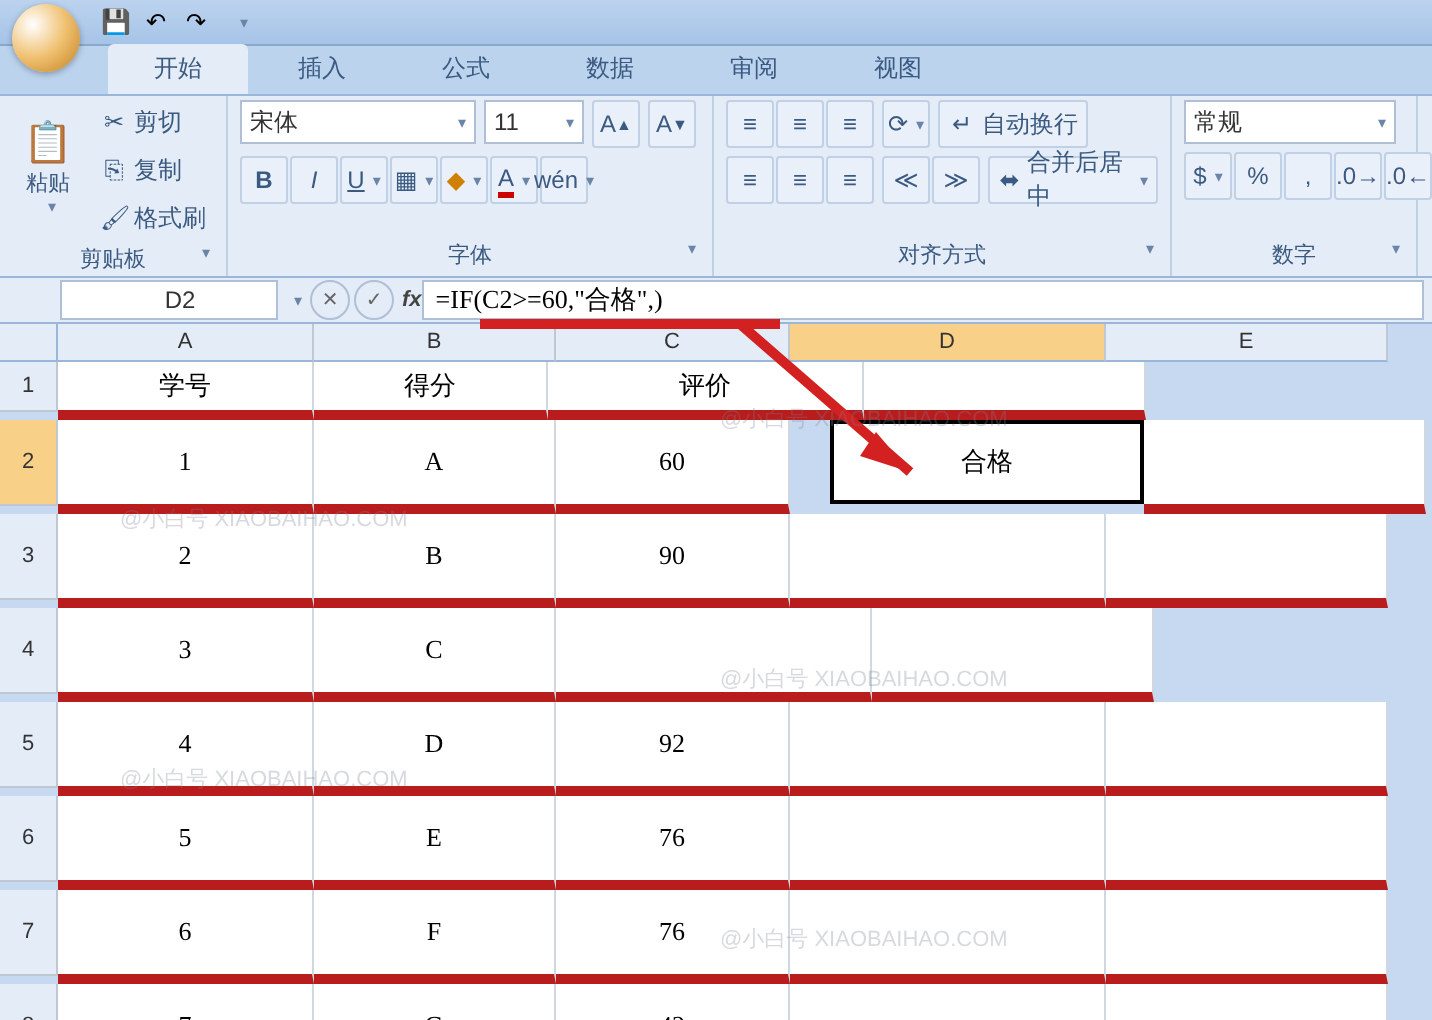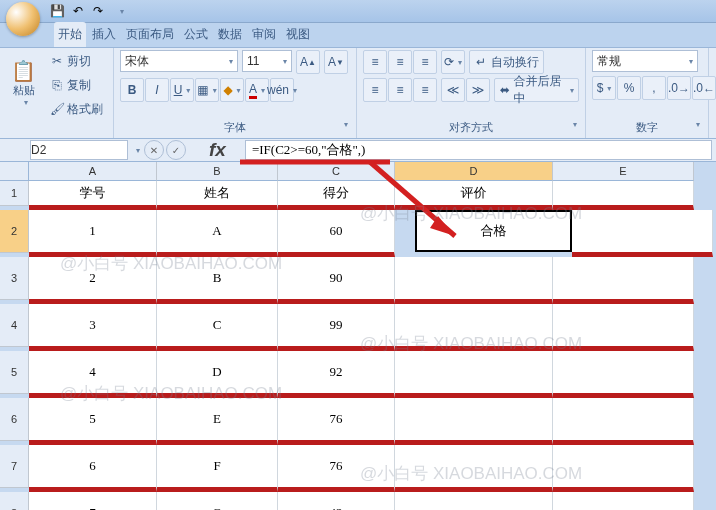--- a/index.html
+++ b/index.html
@@ -1,73 +1,72 @@
 <!DOCTYPE html>
 <html><head>
 <meta charset="utf-8">
 <style>
 body { margin:0; font-family:"Microsoft YaHei",SimSun,sans-serif; font-size:12px; background:#c6d9f0; width:716px; }
 .titlebar { height:22px; background:linear-gradient(#bcd3ee,#a6c4e8); display:flex; align-items:center; border-bottom:1px solid #8aa8cc; }
 .orb { width:34px; height:34px; border-radius:50%; background:radial-gradient(circle at 30% 30%,#fff,#f0c070,#c08020); margin:2px 4px -14px 6px; box-shadow:0 1px 3px rgba(0,0,0,0.3); position:relative; z-index:10; }
 .qat { display:flex; gap:4px; margin-left:6px; }
 .qat span { width:16px; height:16px; display:flex; align-items:center; justify-content:center; }
 .tabs { height:24px; background:#bcd3ee; display:flex; align-items:flex-end; padding-left:54px; gap:2px; border-bottom:1px solid #9ab6d8; }
-.tab { padding:4px 4px; font-size:12px; color:#3b5a82; cursor:pointer; border-radius:3px 3px 0 0; }
+.tab { padding:4px 23px; font-size:12px; color:#3b5a82; cursor:pointer; border-radius:3px 3px 0 0; }
 .tab.active { background:#e4ecf7; color:#3b5a82; }
 .ribbon { height:90px; background:#e4ecf7; display:flex; border-bottom:1px solid #9ab6d8; }
 .group { border-right:1px solid #c0d0e5; padding:2px 6px; display:flex; flex-direction:column; justify-content:space-between; }
 .group-body { flex:1; display:flex; align-items:flex-start; gap:4px; }
 .group-label { text-align:center; font-size:11px; color:#3b5a82; padding:2px 0 1px; position:relative; }
 .group-label::after { content:"▾"; position:absolute; right:2px; font-size:8px; color:#6a85a8; }
 .bigbtn { display:flex; flex-direction:column; align-items:center; justify-content:center; width:36px; height:66px; color:#3b5a82; font-size:11px; }
 .bigbtn .ico { font-size:20px; }
 .vstack { display:flex; flex-direction:column; gap:2px; }
 .smbtn { display:flex; align-items:center; gap:3px; padding:1px 4px; color:#3b5a82; height:20px; }
 .smbtn .ico { width:14px; text-align:center; }
 .combo { height:20px; border:1px solid #aebfd6; background:#fff; display:flex; align-items:center; padding:0 4px; font-size:12px; color:#333; justify-content:space-between; }
 .dd { color:#6a85a8; font-size:8px; margin-left:4px; }
 .btnrow { display:flex; gap:1px; }
 .sqbtn { width:22px; height:22px; border:1px solid #c0d0e5; background:#eaf0f9; display:flex; align-items:center; justify-content:center; font-size:12px; color:#3b5a82; border-radius:2px; }
 .namebar { height:22px; background:#e4ecf7; display:flex; align-items:center; border-bottom:1px solid #9ab6d8; }
-.namebox { width:96px; height:18px; background:#fff; border:1px solid #aebfd6; margin:0 4px 0 30px; text-align:left; line-height:18px; font-size:12px; color:#333; }
+.namebox { width:96px; height:18px; background:#fff; border:1px solid #aebfd6; margin:0 4px 0 30px; text-align:center; line-height:18px; font-size:12px; color:#333;padding-left:11px; }
 .fxbtns { display:flex; gap:2px; margin:0 4px; }
 .round { width:18px; height:18px; border-radius:50%; border:1px solid #aebfd6; display:flex; align-items:center; justify-content:center; font-size:10px; color:#666; }
-.fxlabel { font-style:italic; font-weight:bold; color:#444; font-size:19px; margin:0 19px; }
+.fxlabel { font-style:italic; font-weight:bold; color:#444; font-size:11px; margin:0 0; }
 .formulabox { flex:1; height:18px; background:#fff; border:1px solid #aebfd6; padding:0 6px; line-height:18px; font-family:SimSun,serif; font-size:13px; color:#000; margin-right:4px; }
 .grid-wrap { position:relative; }
 .rowheader { width:28px; height:42px; background:#e4ecf7; border-right:1px solid #c0c7d0; border-bottom:1px solid #c0c7d0; display:flex; align-items:center; justify-content:center; color:#333; font-size:11px; }
 .rowheader.first { height:24px; }
 .ch { height:18px; background:#e4ecf7; border-right:1px solid #c0c7d0; border-bottom:1px solid #9ab6d8; display:flex; align-items:center; justify-content:center; color:#333; font-size:11px; }
 .cA{width:127px}.cB{width:120px}.cC{width:116px}.cD{width:157px}.cE{width:140px}
 .ch.active { background:#f8d088; }
 .cornersel { width:28px; height:18px; background:#e4ecf7; border-right:1px solid #9ab6d8; border-bottom:1px solid #9ab6d8; }
 .row { display:flex; }
 .cell { height:42px; background:#fff; border-right:1px solid #d0d7de; border-bottom:5px solid #b91c1c; display:flex; align-items:center; justify-content:center; font-family:SimSun,serif; font-size:13px; color:#000; position:relative; }
 .row.first .cell { height:24px; font-family:"Microsoft YaHei",SimSun; font-size:13px; }
 .selcell { border:2px solid #000; box-sizing:border-box;margin-left:20px; }
 .arrow-svg { position:absolute; pointer-events:none; }
-.watermark { position:absolute; color:rgba(120,130,145,0.3); font-size:17px; pointer-events:none; }
+.watermark { position:absolute; color:rgba(120,130,145,0.3); font-size:11px; pointer-events:none; }
 </style>
 </head>
 <body>
 
 <div class="titlebar">
   <div class="orb"></div>
   <div class="qat">
     <span>💾</span>
     <span>↶</span>
     <span>↷</span>
     <span class="dd">▾</span>
   </div>
 </div>
 
 <div class="tabs">
   <div class="tab active">开始</div>
   <div class="tab">插入</div>
-  <div class="tab">页面布局</div>
   <div class="tab">公式</div>
   <div class="tab">数据</div>
   <div class="tab">审阅</div>
   <div class="tab">视图</div>
 </div>
 
 <div class="ribbon">
   <div class="group">
     <div class="group-body">
       <div class="bigbtn">
@@ -83,20 +82,21 @@
         <div class="smbtn">
             <span class="ico">⎘</span>
             <span>复制</span>
           </div>
         <div class="smbtn">
             <span class="ico">🖌</span>
             <span>格式刷</span>
           </div>
       </div>
     </div>
+    <div class="group-label">剪贴板</div>
   </div>
 
   <div class="group" style="width:230px">
     <div class="group-body" style="flex-direction:column;gap:4px;width:100%;">
       <div style="display:flex;gap:4px;">
         <div class="combo" style="width:108px">
             <span>宋体</span>
             <span class="dd">▾</span>
           </div>
         <div class="combo" style="width:40px">
@@ -198,21 +198,20 @@
     <div class="ch cA">A</div>
     <div class="ch cB">B</div>
     <div class="ch cC">C</div>
     <div class="ch cD active">D</div>
     <div class="ch cE">E</div>
   </div>
 
   <div class="row first">
     <div class="rowheader first">1</div>
     <div class="cell cA">学号</div>
-    <div class="cell cB">姓名</div>
     <div class="cell cC">得分</div>
     <div class="cell cD">评价</div>
     <div class="cell cE"></div>
   </div>
   <div class="row">
     <div class="rowheader" style="background:#f8d088">2</div>
     <div class="cell cA">1</div>
     <div class="cell cB">A</div>
     <div class="cell cC">60</div>
     <div class="cell cD selcell">合格</div>
@@ -223,21 +222,20 @@
     <div class="cell cA">2</div>
     <div class="cell cB">B</div>
     <div class="cell cC">90</div>
     <div class="cell cD"></div>
     <div class="cell cE"></div>
   </div>
   <div class="row">
     <div class="rowheader">4</div>
     <div class="cell cA">3</div>
     <div class="cell cB">C</div>
-    <div class="cell cC">99</div>
     <div class="cell cD"></div>
     <div class="cell cE"></div>
   </div>
   <div class="row">
     <div class="rowheader">5</div>
     <div class="cell cA">4</div>
     <div class="cell cB">D</div>
     <div class="cell cC">92</div>
     <div class="cell cD"></div>
     <div class="cell cE"></div>

